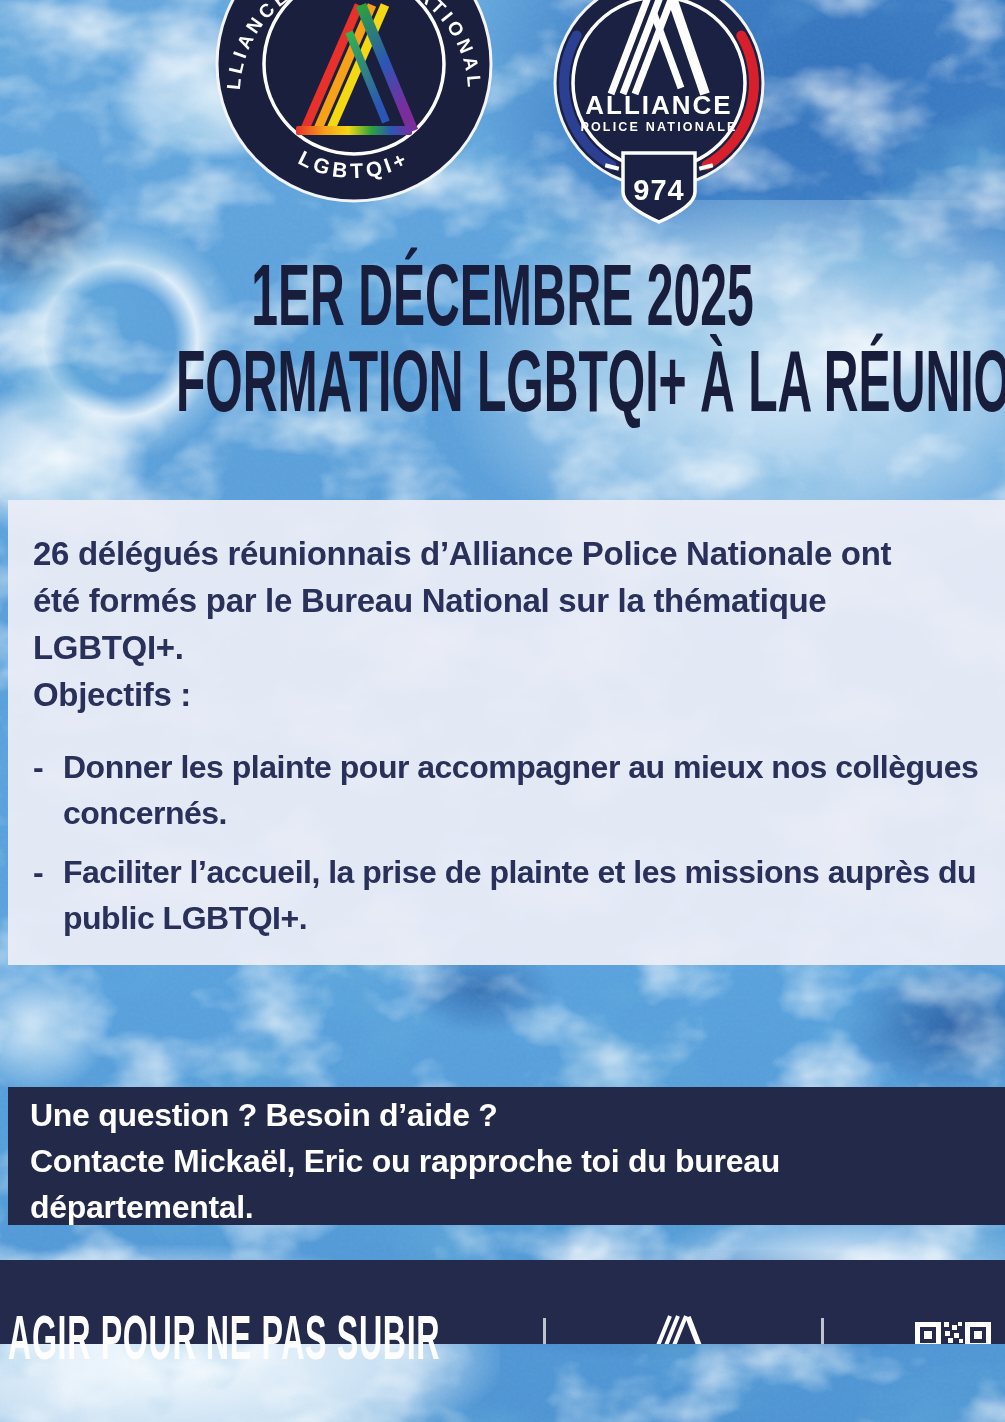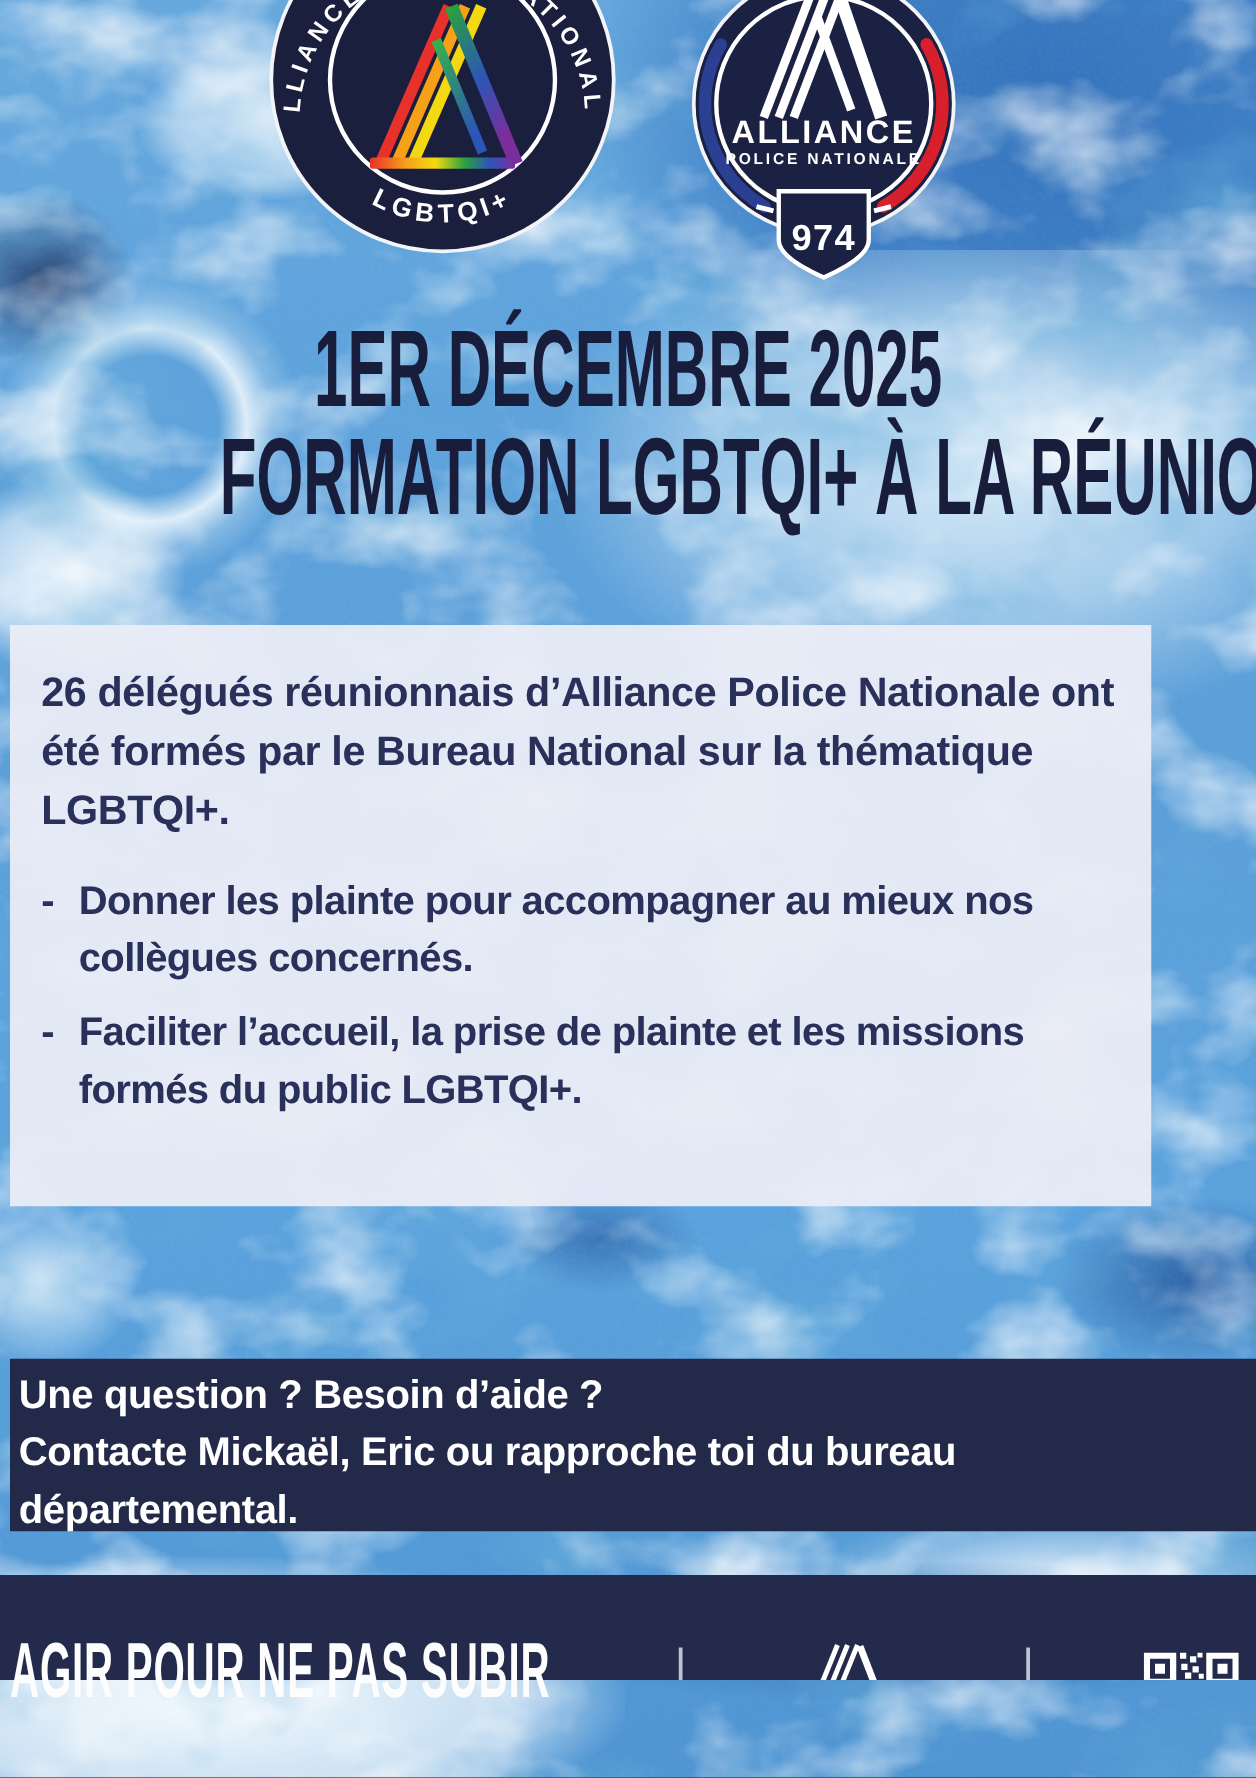--- a/index.html
+++ b/index.html
@@ -44,38 +44,38 @@
     position:absolute;left:0;width:1005px;text-align:center;
     color:#181d3b;font-weight:bold;font-size:74px;line-height:1;
     letter-spacing:0px;white-space:nowrap;
     transform:scale(0.65,1.18);transform-origin:50% 0;
     z-index:5;
   }
   #title1{top:252px;}
   #title2{top:338px;}
   
   #info-box{
-    left:8px;top:500px;width:913px;height:465px;box-sizing:border-box;
+    left:8px;top:500px;width:997px;height:465px;box-sizing:border-box;
     background:rgba(235,237,246,0.94);
     padding:30px 14px 0 25px;
     color:#293059;font-weight:bold;font-size:33px;line-height:47px;
     letter-spacing:-0.3px;z-index:5;
   }
   #info-box .intro{max-width:900px;margin:0;}
   #info-box .obj-head{margin:0;}
   .bullet{display:flex;margin:0;}
   .bullet .dash{flex:0 0 30px;}
   .bullet .btxt{flex:1 1 auto;letter-spacing:-0.5px;}
   #bullet-1{margin-top:26px;font-size:32px;line-height:46px;}
   #bullet-2{margin-top:13px;font-size:32px;line-height:46px;}
   
   #contact-box{
     left:8px;top:1087px;width:997px;height:138px;box-sizing:border-box;
     background:#232949;color:#ffffff;font-weight:bold;
-    font-size:32px;line-height:46px;padding:5px 14px 0 7px;
+    font-size:32px;line-height:46px;padding:5px 14px 0 22px;
     letter-spacing:-0.3px;z-index:5;
   }
   #contact-box p{margin:0;}
   
   #footer{left:0;top:1260px;width:1005px;height:84px;background:#242a4c;z-index:6;}
   #slogan{
     position:absolute;left:8px;top:46px;color:#fdfdfd;font-weight:bold;
     font-size:52px;line-height:1;white-space:nowrap;
     transform:scale(0.62,1.2);transform-origin:0 0;letter-spacing:1px;
   }
@@ -181,27 +181,28 @@
       <path d="M96,201 L168,201 L168,240 Q168,254 132,270 Q96,254 96,240 Z" fill="#1a2142" stroke="#ffffff" stroke-width="3.5"></path>
       <text x="132" y="248" text-anchor="middle" font-family="Liberation Sans, sans-serif" font-size="29" font-weight="bold" fill="#ffffff" letter-spacing="1">974</text>
     </g>
   </svg>
 
   <div id="title1" class="title-line">1ER DÉCEMBRE 2025</div>
   <div id="title2" class="title-line">FORMATION LGBTQI+ À LA RÉUNION</div>
 
   <div id="info-box" class="abs">
     <p class="intro">26 délégués réunionnais d’Alliance Police Nationale ont été formés par le Bureau National sur la thématique LGBTQI+.</p>
+    <p class="obj-head">Objectifs :</p>
     <div class="bullet" id="bullet-1">
       <span class="dash">-</span>
       <span class="btxt">Donner les plainte pour accompagner au mieux nos collègues concernés.</span>
     </div>
     <div class="bullet" id="bullet-2">
       <span class="dash">-</span>
-      <span class="btxt">Faciliter l’accueil, la prise de plainte et les missions formés du public LGBTQI+.</span>
+      <span class="btxt">Faciliter l’accueil, la prise de plainte et les missions auprès du public LGBTQI+.</span>
     </div>
   </div>
 
   <div id="contact-box" class="abs">
     <p>Une question ? Besoin d’aide ?</p>
     <p>Contacte Mickaël, Eric ou rapproche toi du bureau départemental.</p>
   </div>
 
   <div id="footer" class="abs">
     <div id="slogan">AGIR POUR NE PAS SUBIR</div>

